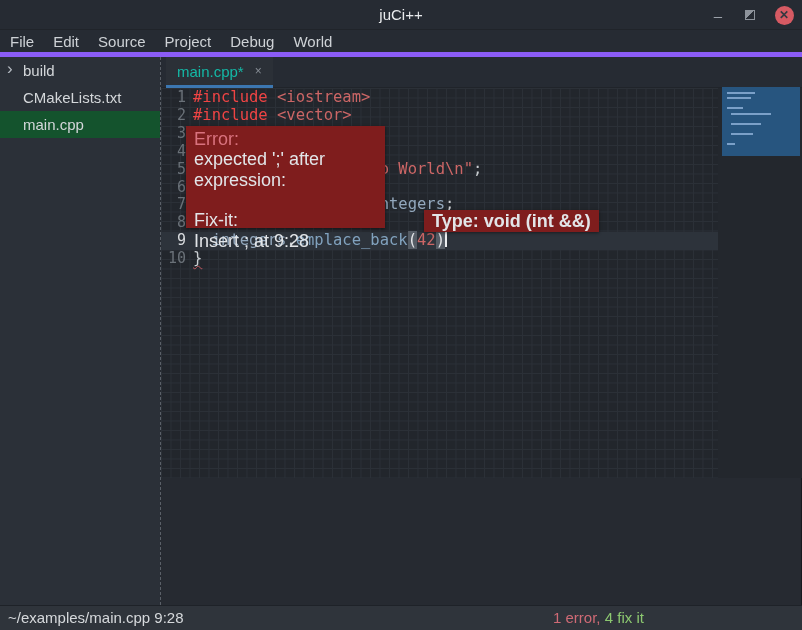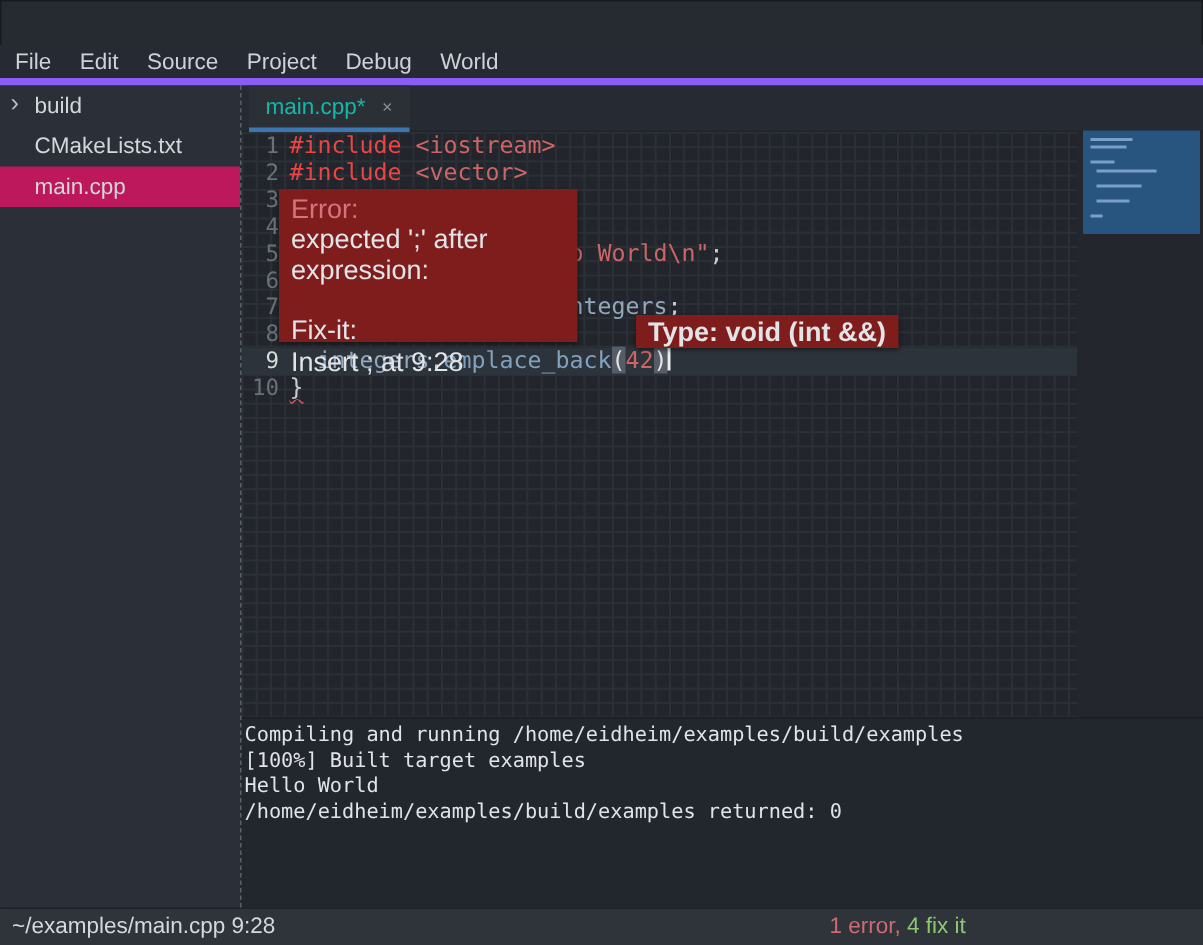--- a/index.html
+++ b/index.html
@@ -18,21 +18,21 @@
   .restore-glyph { width:10px; height:10px; border:1px solid #8d939b; background:linear-gradient(135deg,#8d939b 50%,transparent 50%); }
   .btn-close { left:772px; width:24px; }
   .close-circle { width:19px; height:19px; border-radius:50%; background:#d65a63; color:#343941; font-size:12px; font-weight:bold; display:flex; align-items:center; justify-content:center; }
   
   .menubar { position:absolute; left:0; top:30px; width:802px; height:27px; background:#262b33; border-bottom:5px solid #8b5cf6; display:flex; align-items:center; padding-left:10px; }
   .menu-item { margin-right:19px; font-size:15px; color:#ced2d6; }
   
   .sidebar { position:absolute; left:0; top:57px; width:160px; height:548px; background:#2b3038; }
   .sidebar-header { height:27px; background:#262b33; color:#8b9198; font-weight:bold; font-size:15px; display:flex; align-items:center; padding-left:10px; }
   .tree-row { position:relative; height:27px; display:flex; align-items:center; padding-left:23px; font-size:15px; color:#d4d7da; }
-  .tree-row.selected { background:#be185d; }
+  .tree-row.selected { background:#14532d; }
   .chev { position:absolute; left:7px; top:2px; font-size:17px; color:#b6bcc3; }
   .vsep { position:absolute; left:160px; top:57px; height:548px; width:0; border-left:1px dashed #5a6068; z-index:5; }
   
   .tabbar { position:absolute; left:161px; top:57px; width:641px; height:31px; background:#262b33; border-bottom:1px solid #20242a; }
   .tab { position:absolute; left:5px; top:0; height:31px; background:#2b3037; border-bottom:3px solid #3c77b1; display:flex; align-items:center; padding:0 11px; }
   .tab-label { font-size:15px; font-weight:normal; color:#14b8a6; }
   .tab-close { margin-left:11px; font-size:12px; color:#868c94; }
   
   .editor { position:absolute; left:161px; top:88px; width:641px; height:390px; background:#23272d; overflow:hidden; }
   .gridbg { position:absolute; left:0; top:0; width:557px; height:390px; background-color:#22262c;
@@ -70,20 +70,30 @@
   .status-path { position:absolute; left:8px; top:3px; font-size:15px; color:#d6d9dc; }
   .status-diag { position:absolute; left:553px; top:3px; font-size:15px; white-space:pre; }
   .st-error { color:#cf6a75; }
   .st-fixit { color:#8cc870; }
 </style>
 </head>
 <body>
 
 <div id="root">
 
+  <div class="titlebar">
+    <div class="title">juCi++</div>
+    <div class="winbtn btn-min">–</div>
+    <div class="winbtn btn-restore">
+      <span class="restore-glyph"></span>
+    </div>
+    <div class="winbtn btn-close">
+      <span class="close-circle">✕</span>
+    </div>
+  </div>
 
   <div class="menubar">
       <div class="menu-item">File</div>
       <div class="menu-item">Edit</div>
       <div class="menu-item">Source</div>
       <div class="menu-item">Project</div>
       <div class="menu-item">Debug</div>
       <div class="menu-item">World</div>
     </div>
 
@@ -139,25 +149,19 @@
   <div class="tooltip tt-diag">
     <div class="tt-title">Error:</div>
     <div>expected ';' after expression:</div>
     <div class="tt-gap"></div>
     <div>Fix-it:</div>
     <div>Insert ; at 9:28</div>
   </div>
 
   <div class="tooltip tt-type">Type: void (int &amp;&amp;)</div>
 
-  <div class="terminal">
-    <pre>Compiling and running /home/eidheim/examples/build/examples
-[100%] Built target examples
-Hello World
-/home/eidheim/examples/build/examples returned: 0</pre>
-  </div>
 
   <div class="statusbar">
     <div class="status-path">~/examples/main.cpp 9:28</div>
     <div class="status-diag"><span class="st-error">1 error,</span><span> </span><span class="st-fixit">4 fix it</span></div>
   </div>
 
 </div>
 
 </body></html>

